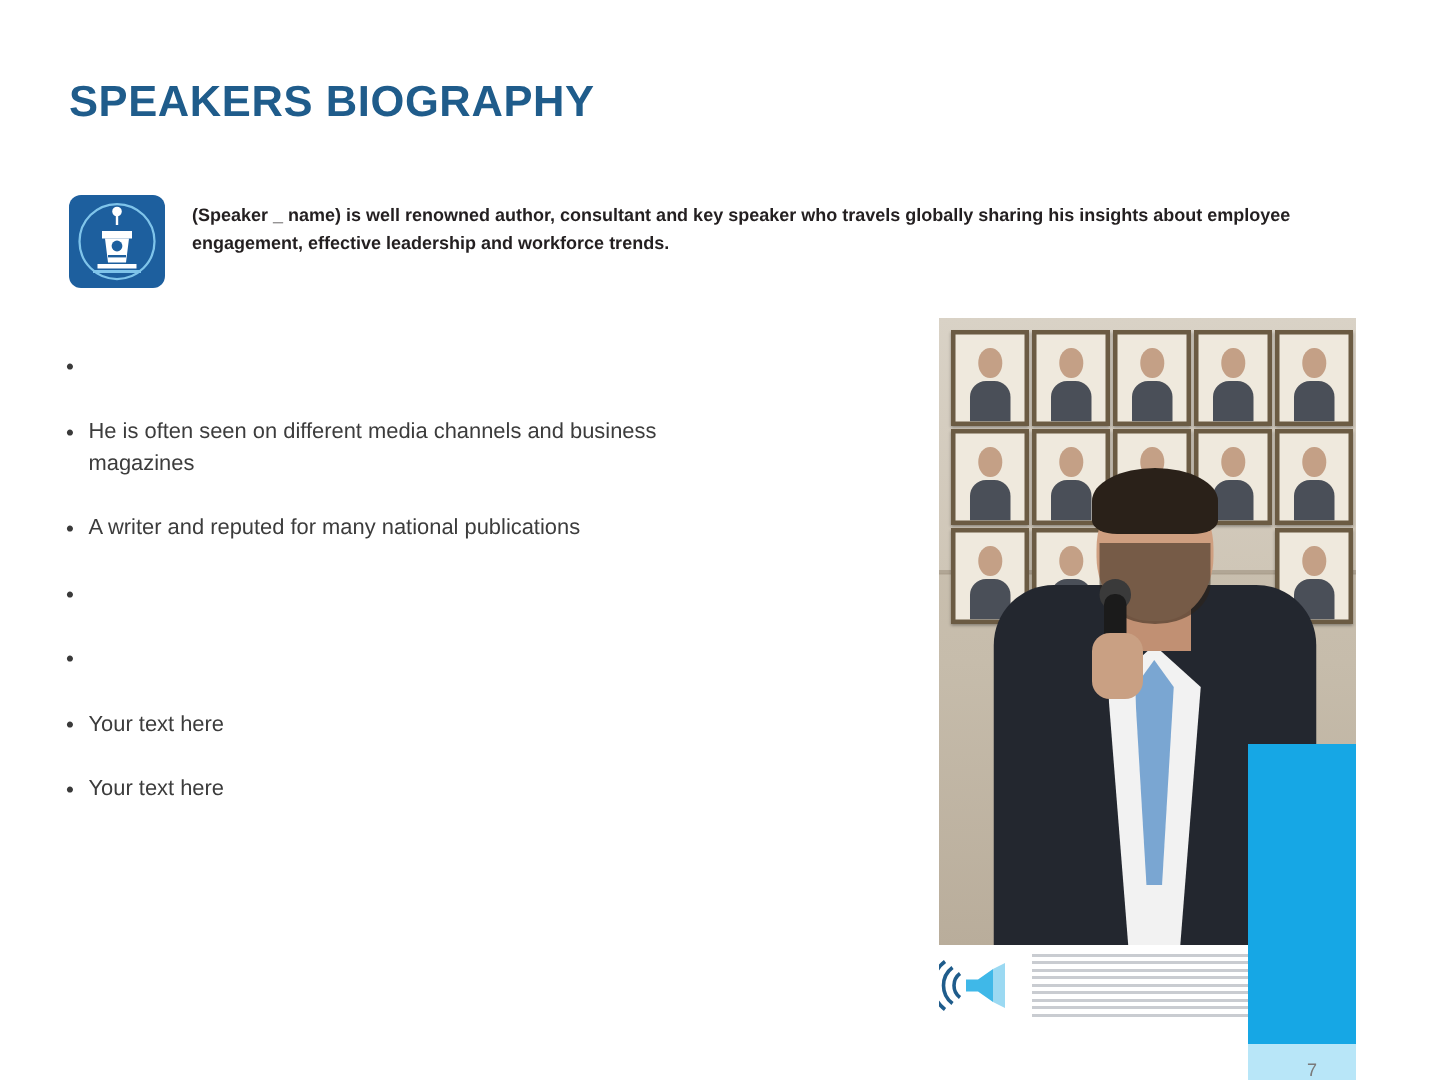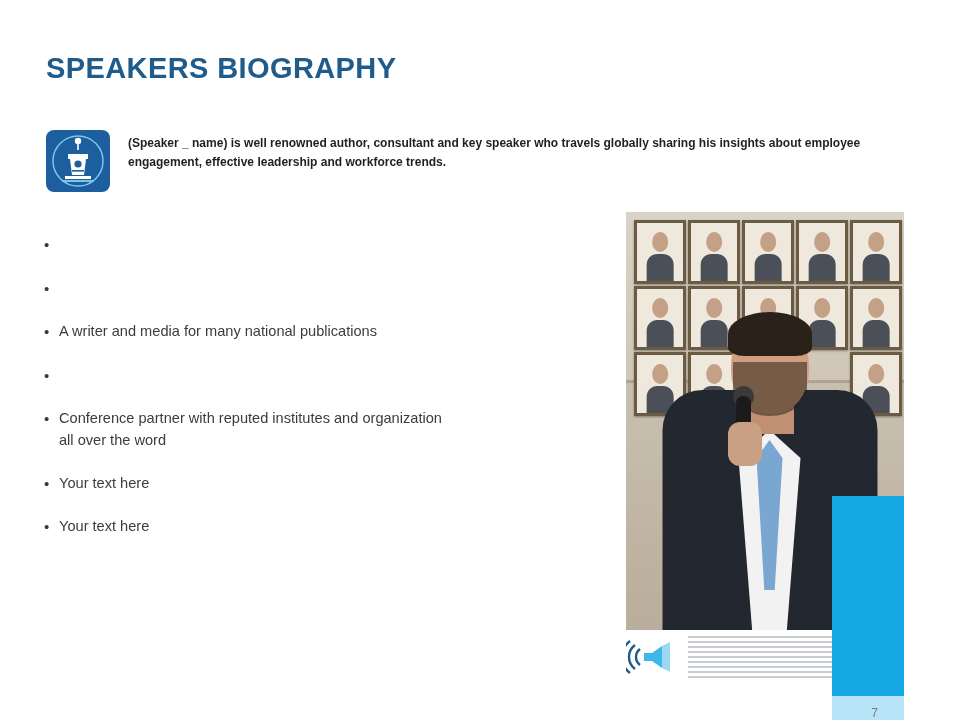--- a/index.html
+++ b/index.html
@@ -343,31 +343,31 @@
     </div>
     <div class="intro-text">(Speaker _ name) is well renowned author, consultant and key speaker who travels globally sharing his insights about employee engagement, effective leadership and workforce trends.</div>
   </div>
 
   <div class="bullets">
     <div class="bullet">
       <span class="bullet-dot">•</span>
     </div>
     <div class="bullet">
       <span class="bullet-dot">•</span>
-    </div>
-    <div class="bullet">
-      <span class="bullet-dot">•</span>
-      <span class="bullet-text">A writer and media for many national publications</span>
-    </div>
-    <div class="bullet">
-      <span class="bullet-dot">•</span>
-    </div>
-    <div class="bullet">
-      <span class="bullet-dot">•</span>
-      <span class="bullet-text">Conference partner with reputed institutes and organization all over the word</span>
+      <span class="bullet-text">He is often seen on different media channels and business magazines</span>
+    </div>
+    <div class="bullet">
+      <span class="bullet-dot">•</span>
+      <span class="bullet-text">A writer and reputed for many national publications</span>
+    </div>
+    <div class="bullet">
+      <span class="bullet-dot">•</span>
+    </div>
+    <div class="bullet">
+      <span class="bullet-dot">•</span>
     </div>
     <div class="bullet">
       <span class="bullet-dot">•</span>
       <span class="bullet-text">Your text here</span>
     </div>
     <div class="bullet">
       <span class="bullet-dot">•</span>
       <span class="bullet-text">Your text here</span>
     </div>
   </div>

